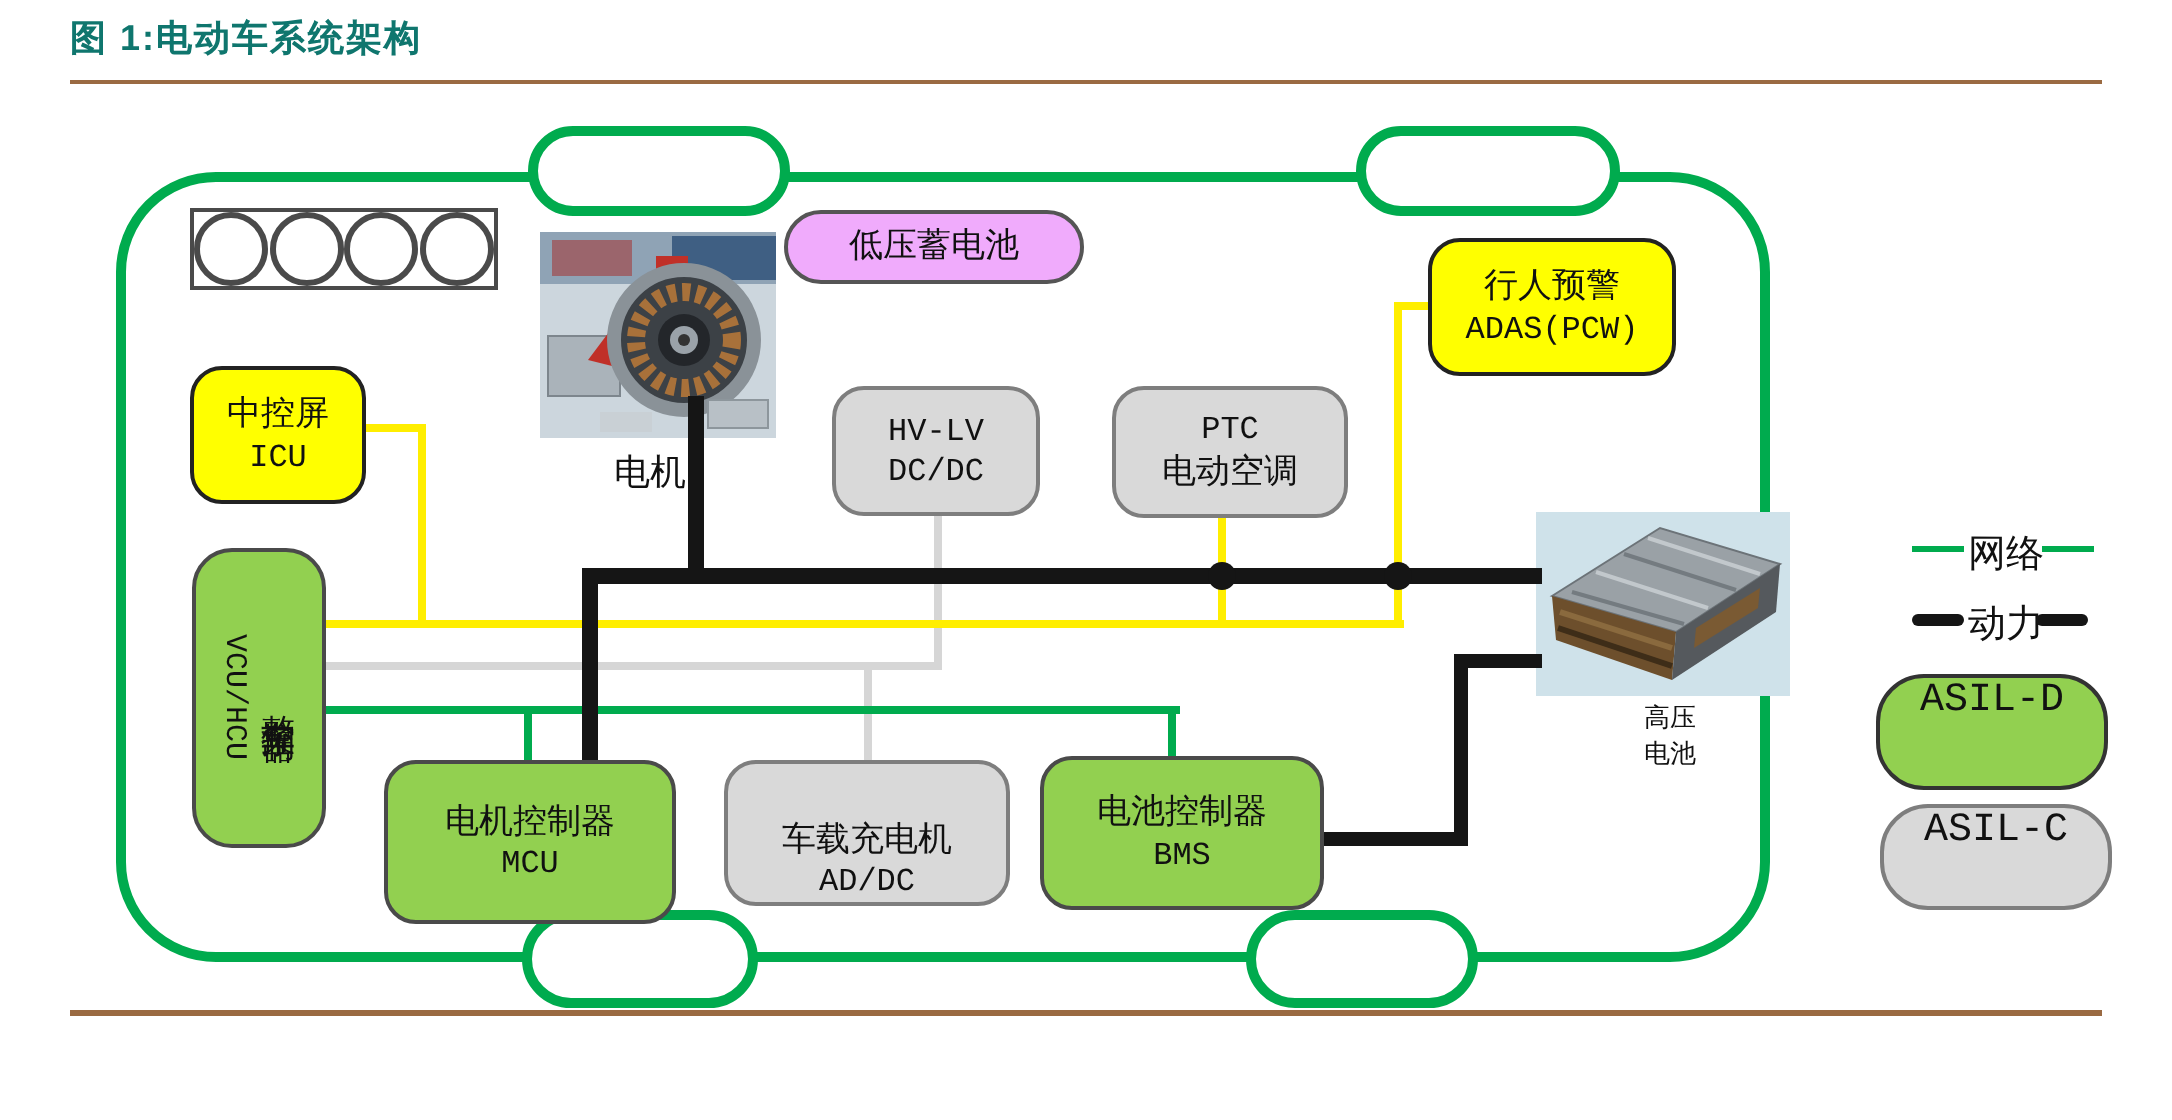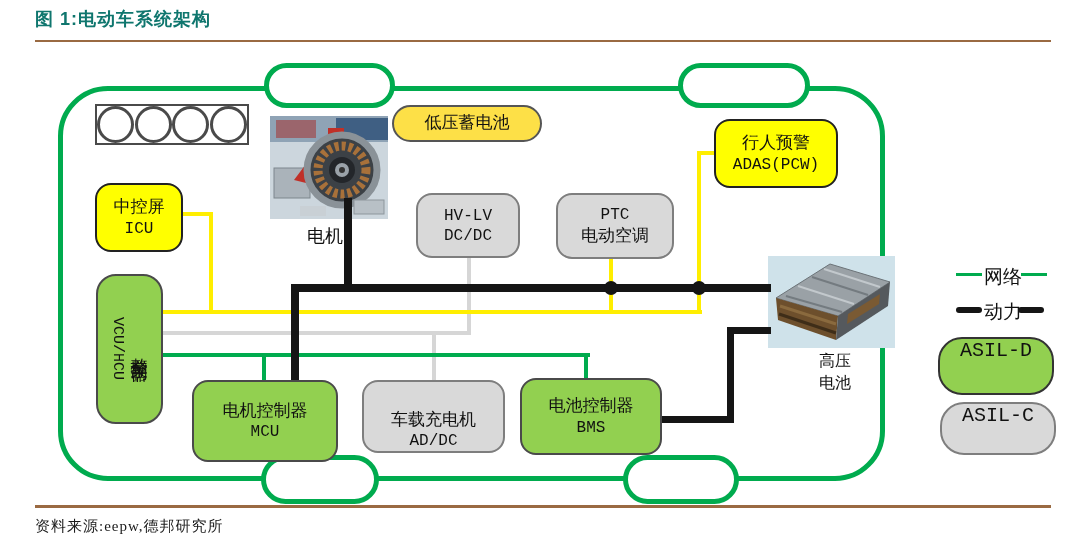--- a/index.html
+++ b/index.html
@@ -19,21 +19,21 @@
                display:flex;align-items:center;justify-content:space-evenly;z-index:2;}
   .cyl{width:31px;height:31px;border:3px solid #4a4a4a;border-radius:50%;}
   
   .node{display:flex;flex-direction:column;align-items:center;justify-content:center;
         text-align:center;border-radius:16px;z-index:7;}
   .cn{font-size:17px;line-height:1.32;white-space:nowrap;}
   .en{font-size:16px;line-height:1.25;font-family:"Liberation Mono",monospace;white-space:nowrap;}
   .green-node{background:#92d050;border:2px solid #4a4a4a;}
   .yellow-node{background:#ffff00;border:2px solid #222;}
   .gray-node{background:#d9d9d9;border:2px solid #7e7e7e;}
-  .white-node{background:#fde047;border:2px solid #555;border-radius:19px;}
+  .white-node{background:#f0abfc;border:2px solid #555;border-radius:19px;}
   #vcu-box{flex-direction:row;gap:2px;border-radius:20px;}
   .vcu-en{writing-mode:vertical-rl;font-family:"Liberation Mono",monospace;font-size:15px;}
   .vcu-cn{writing-mode:vertical-rl;text-orientation:upright;font-size:17px;letter-spacing:2px;}
   .photo-label{z-index:2;font-size:18px;text-align:center;line-height:1.35;white-space:nowrap;}
   .w-gray{background:#d6d6d6;z-index:3;}
   .w-yellow{background:#ffee00;z-index:4;}
   .w-green{background:#00ab4e;z-index:5;}
   .w-black{background:#151515;z-index:6;}
   .dot{width:14px;height:14px;border-radius:50%;background:#151515;z-index:6;}
   
@@ -91,21 +91,21 @@
       <line x1="30" y1="30" x2="86" y2="48" stroke="#c2c8cc" stroke-width="2"></line>
       <line x1="44" y1="21" x2="100" y2="39" stroke="#747b80" stroke-width="2"></line>
       <line x1="56" y1="13" x2="112" y2="31" stroke="#c2c8cc" stroke-width="2"></line>
       <polygon points="8,42 70,60 68,84 10,64" fill="#6d4f2c"></polygon>
       <line x1="12" y1="50" x2="68" y2="68" stroke="#8a6a3e" stroke-width="3"></line>
       <line x1="11" y1="58" x2="68" y2="77" stroke="#3e2d18" stroke-width="3"></line>
       <polygon points="70,60 122,26 120,50 68,84" fill="#55595d"></polygon>
       <polygon points="80,58 112,38 111,48 79,68" fill="#7a5a33"></polygon>
     </svg>
   </div>
-  <div class="abs photo-label" style="left:800px;top:350px;width:70px;font-size:16px;">
+  <div class="abs photo-label" style="left:800px;top:350px;width:70px;font-size:13px;">
     <div>高压</div>
     <div>电池</div>
   </div>
 
   <div class="abs w-gray" style="left:467px;top:257px;width:4px;height:78px;"></div>
   <div class="abs w-gray" style="left:160px;top:331px;width:309px;height:4px;"></div>
   <div class="abs w-gray" style="left:432px;top:333px;width:4px;height:48px;"></div>
 
   <div class="abs w-yellow" style="left:181px;top:212px;width:32px;height:4px;"></div>
   <div class="abs w-yellow" style="left:209px;top:212px;width:4px;height:102px;"></div>
@@ -180,15 +180,14 @@
   <div class="abs" style="left:1018px;top:307px;width:26px;height:6px;border-radius:3px;background:#151515;z-index:2;"></div>
 
   <div class="abs asil" style="left:938px;top:337px;width:116px;height:58px;background:#92d050;border:2.5px solid #333;">
     <span>ASIL-D</span>
   </div>
   <div class="abs asil" style="left:940px;top:402px;width:116px;height:53px;background:#d9d9d9;border:2px solid #7e7e7e;">
     <span>ASIL-C</span>
   </div>
 
   <div class="abs rule" style="left:35px;top:505px;width:1016px;height:3px;"></div>
-  <div class="abs" id="source-line">资料来源:eepw,德邦研究所</div>
 
 </div>
 
 </body></html>

